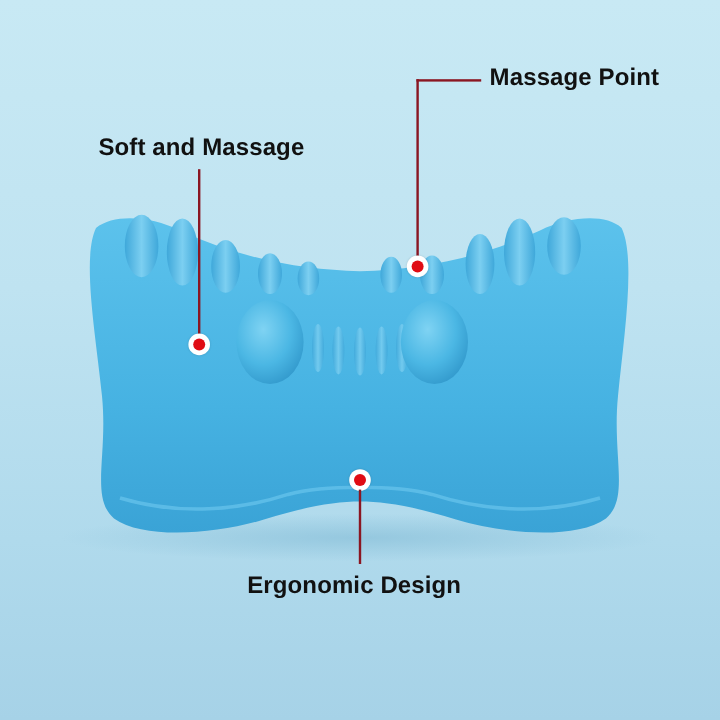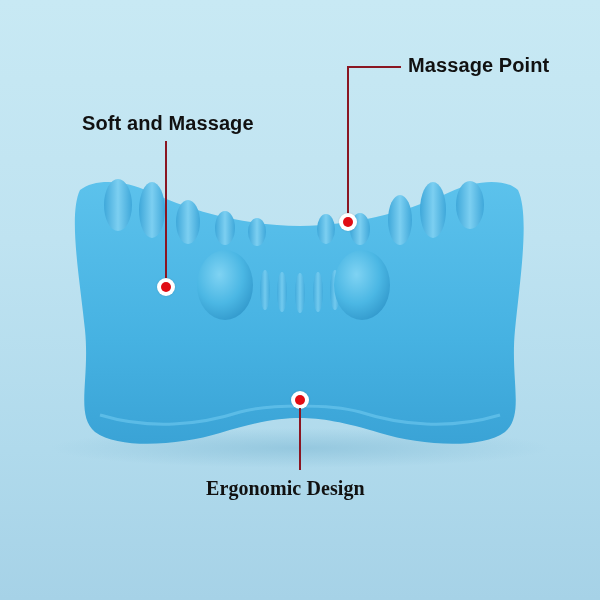--- a/index.html
+++ b/index.html
@@ -97,15 +97,15 @@
   <div class="line" style="left:347px; top:66px; width:54px; height:2px;"></div>
   <div class="line" style="left:347px; top:66px; width:2px; height:155px;"></div>
   <div class="marker" style="left:348px; top:222px;"></div>
 
   <div class="label" style="left:82px; top:112px;">Soft and Massage</div>
   <div class="line" style="left:165px; top:141px; width:2px; height:145px;"></div>
   <div class="marker" style="left:166px; top:287px;"></div>
 
   <div class="marker" style="left:300px; top:400px;"></div>
   <div class="line" style="left:299px; top:408px; width:2px; height:62px;"></div>
-  <div class="label" style="left:206px; top:477px;font-family:Liberation Serif, serif;">Ergonomic Design</div>
+  <div class="label" style="left:206px; top:477px;">Ergonomic Design</div>
 
 </div>
 
 </body></html>

